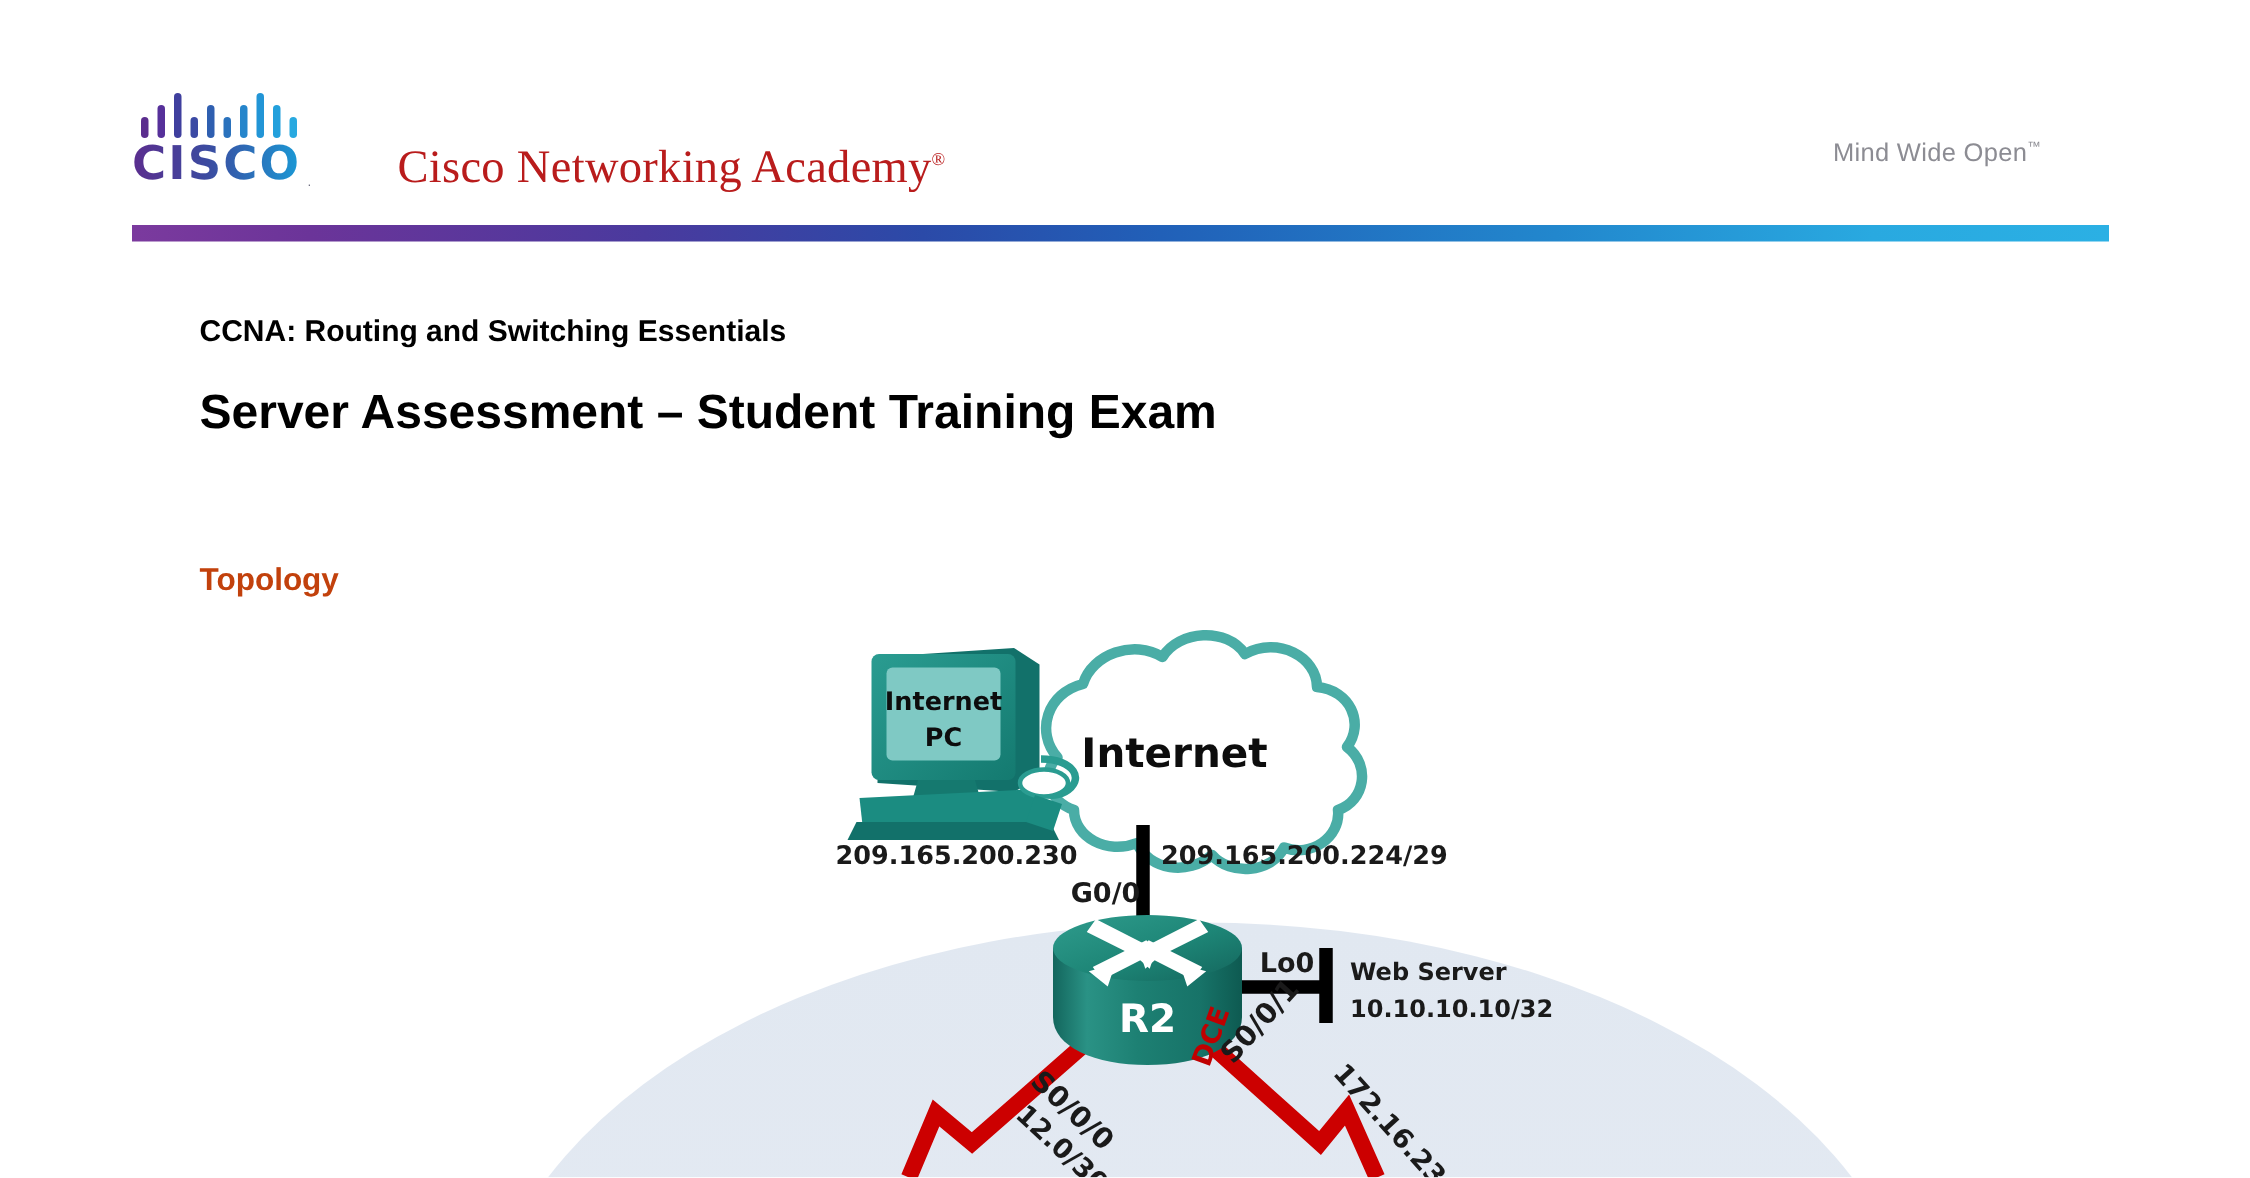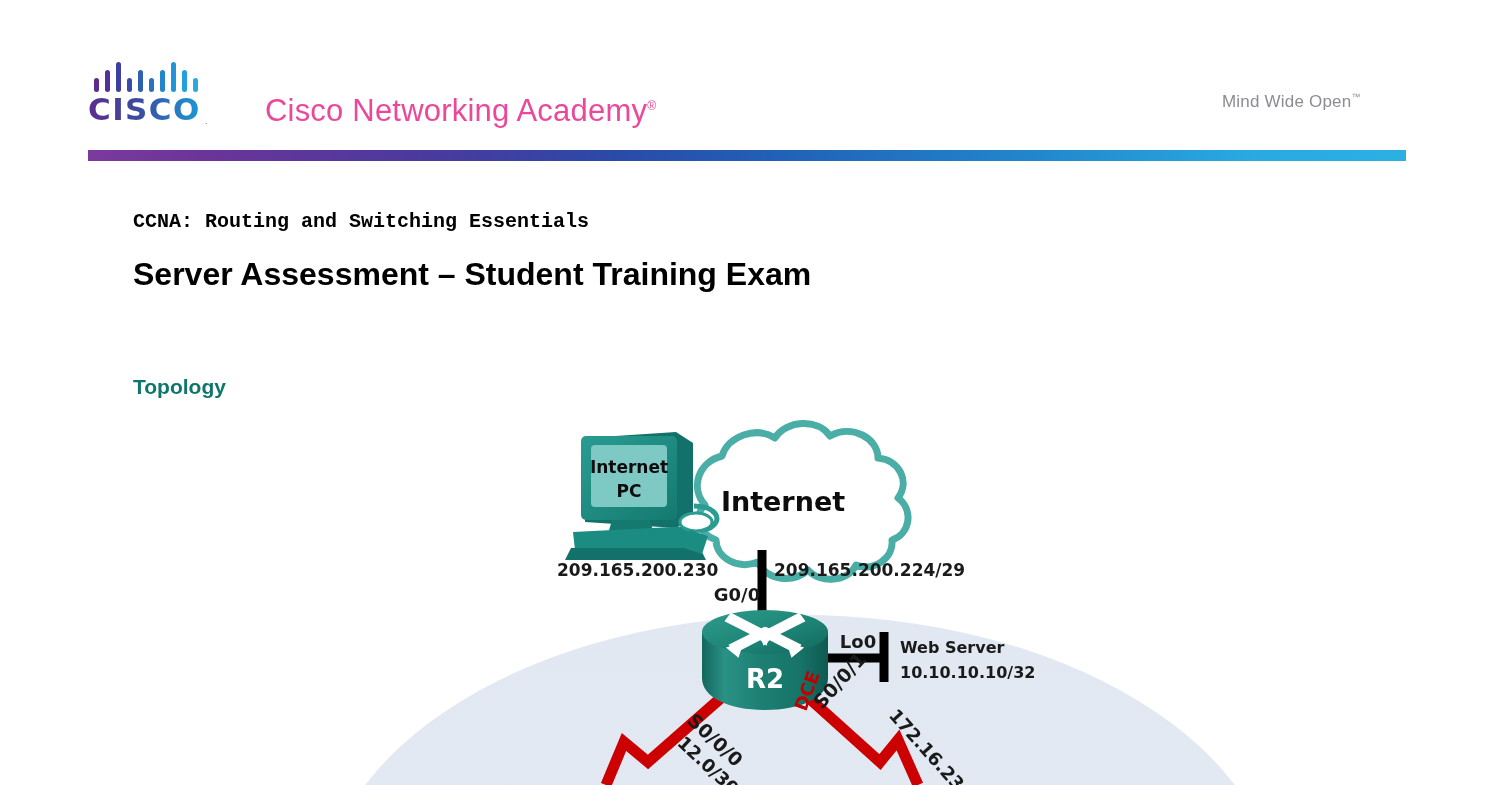--- a/index.html
+++ b/index.html
@@ -63,24 +63,24 @@
     position: absolute;
     left: 117px;
     top: 58px;
     font-size: 9px;
     color: #6f6f80;
   }
   #academy-title {
     position: absolute;
     left: 265px;
     top: 93px;
-    font-family: Liberation Sans, sans-serif;
+    font-family: Liberation Serif, serif;
     font-size: 31px;
     font-weight: 400;
-    color: #ec4899;
+    color: #b91c1c;
     white-space: nowrap;
     letter-spacing: 0.2px;
   }
   #academy-title sup {
     font-size: 12px;
     vertical-align: super;
   }
   #tagline {
     position: absolute;
     left: 1222px;
@@ -113,38 +113,37 @@
 
   
   #course-subtitle {
     position: absolute;
     left: 133px;
     top: 210px;
     font-size: 20px;
     font-weight: bold;
     color: #000000;
     white-space: nowrap;
-    font-family: Liberation Mono, monospace;
   }
   #doc-title {
     position: absolute;
     left: 133px;
     top: 256px;
     font-size: 32px;
     font-weight: bold;
     color: #000000;
     white-space: nowrap;
   }
   #section-heading {
     position: absolute;
     left: 133px;
     top: 375px;
     font-size: 21px;
     font-weight: bold;
-    color: #0f766e;
+    color: #c2410c;
     white-space: nowrap;
   }
 
   
   #topology {
     position: absolute;
     left: 0;
     top: 410px;
     width: 1500px;
     height: 375px;

